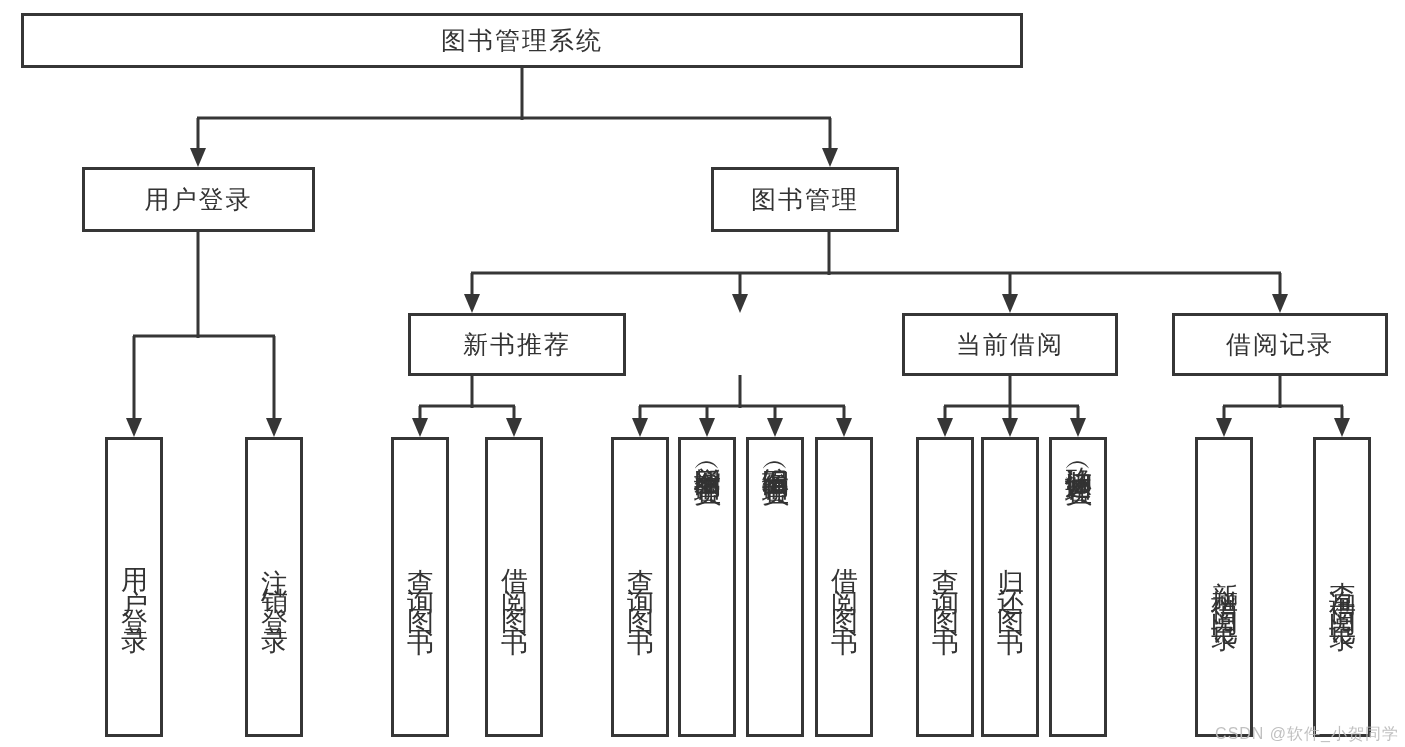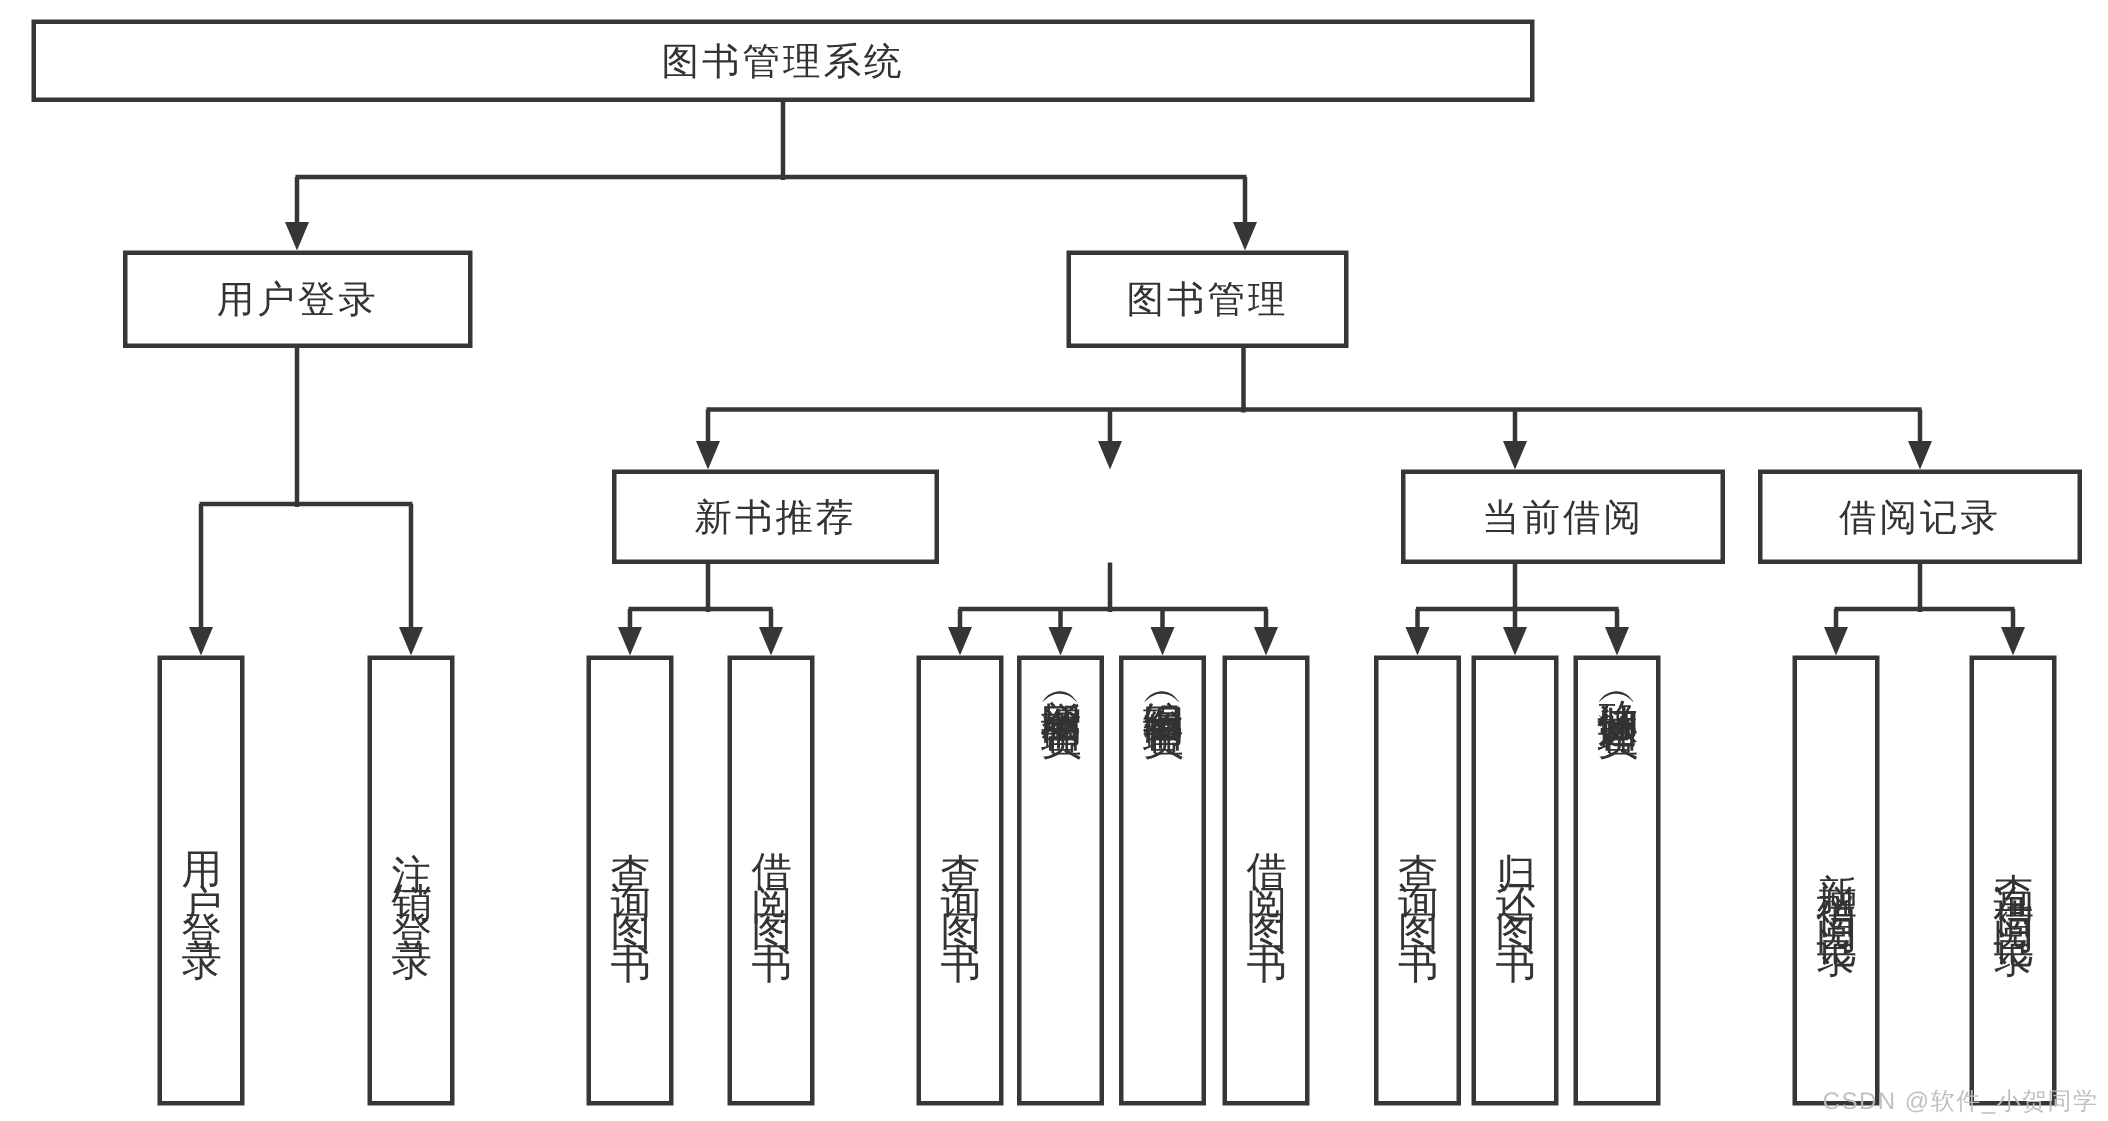--- a/index.html
+++ b/index.html
@@ -25,21 +25,21 @@
   .len4 .vtext{letter-spacing:20px;}
   .len6 .vtext{letter-spacing:9px;}
   .len9 .vtext{letter-spacing:2px;}
   .top-align{align-items:flex-start;padding-top:5px;}
   
   #root {left:21px;  top:13px;  width:1002px;height:55px;}
   #n1   {left:82px;  top:167px; width:233px; height:65px;}
   #n2   {left:711px; top:167px; width:188px; height:65px;}
   #n21  {left:363px; top:313px; width:218px; height:63px;margin-left:45px;}
   #n22  {left:632px; top:313px; width:216px; height:64px;}
-  #n23  {left:902px; top:313px; width:216px; height:63px;margin-left:32px;}
+  #n23  {left:902px; top:313px; width:216px; height:63px;}
   #n24  {left:1172px;top:313px; width:216px; height:63px;}
   #l11 {left:105px;} #l12 {left:245px;}
   #l21a{left:391px;} #l21b{left:485px;}
   #l22a{left:611px;} #l22b{left:678px;} #l22c{left:746px;} #l22d{left:815px;}
   #l23a{left:916px;} #l23b{left:981px;} #l23c{left:1049px;}
   #l24a{left:1195px;} #l24b{left:1313px;}
   #watermark{
     position:absolute;z-index:3;right:6px;bottom:2px;
     font-size:16px;color:#bdbdbd;letter-spacing:1px;opacity:.95;
   }

